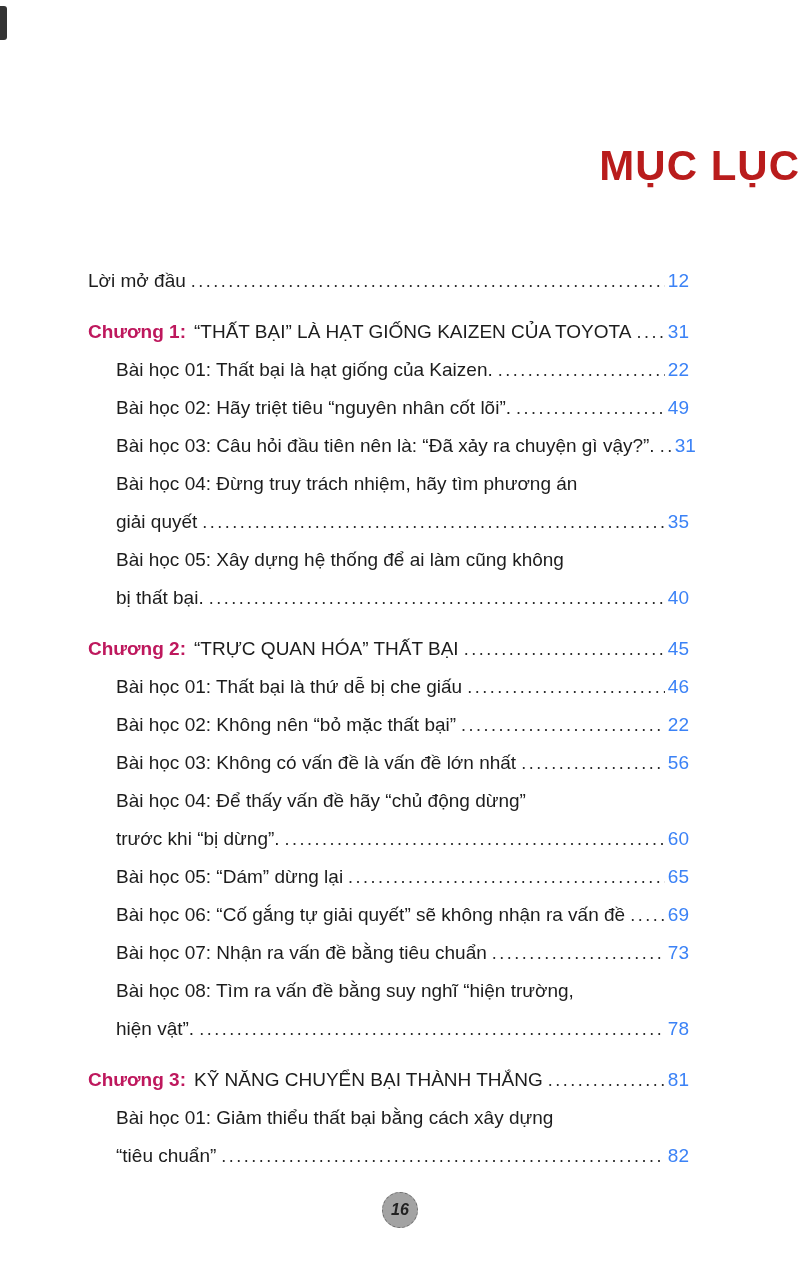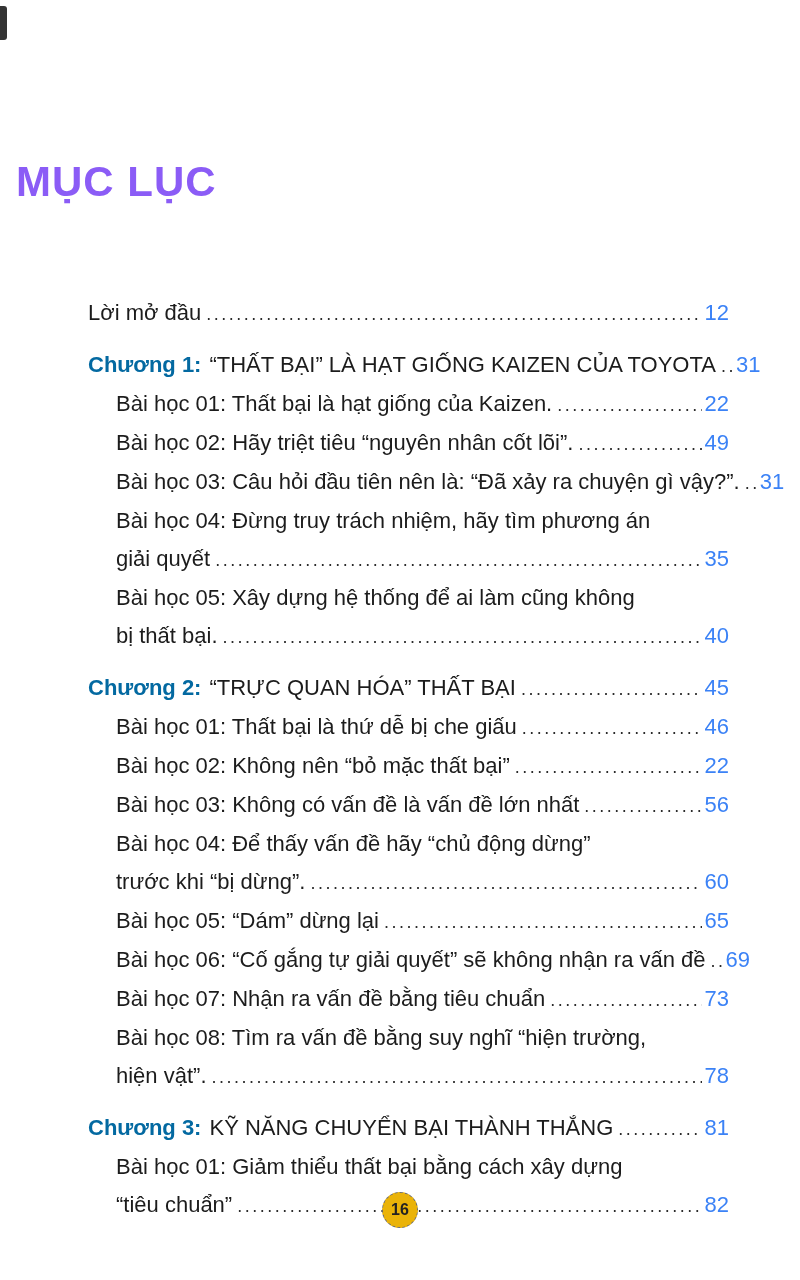--- a/index.html
+++ b/index.html
@@ -21,43 +21,43 @@
     position: absolute;
     left: 0;
     top: 6px;
     width: 7px;
     height: 34px;
     background: #101010;
     border-radius: 0 3px 3px 0;
     opacity: .85;
   }
   .doc-title {
-    margin: 16px;
+    margin: 0;
     padding-top: 142px;
-    text-align: left;
+    text-align: right;
     font-size: 42px;
     font-weight: 800;
     letter-spacing: 1px;
-    color: #8b5cf6;
+    color: #b91c1c;
   }
   .toc {
-    padding: 72px 71px 0 88px;
-    font-size: 22px;
+    padding: 72px 111px 0 88px;
+    font-size: 19px;
   }
   .row {
     display: flex;
     align-items: baseline;
     line-height: 38px;
     white-space: nowrap;
   }
   .row.lesson { padding-left: 28px; }
   .row.chapter { margin-top: 13px; }
   .chapter .label {
     font-weight: bold;
-    color: #0369a1;
+    color: #be185d;
     margin-right: 8px;
     text-align: center;
   }
   .text { white-space: nowrap; }
   .leader {
     flex: 1 1 auto;
     overflow: hidden;
     white-space: nowrap;
     margin: 0 3px 0 5px;
     min-width: 12px;
@@ -85,21 +85,22 @@
     height: 36px;
     border: 1.6px dashed #6d6d6d;
     border-radius: 50%;
     display: flex;
     align-items: center;
     justify-content: center;
     font-size: 16px;
     font-weight: bold;
     color: #222;
     box-sizing: border-box;
-    background: #eab308;
+    background: #a3a3a3;
+    font-style: italic;
   }
 </style>
 </head>
 <body>
 
 <div class="page">
   <div class="scan-artifact"></div>
 
   <h1 class="doc-title">MỤC LỤC</h1>
 

